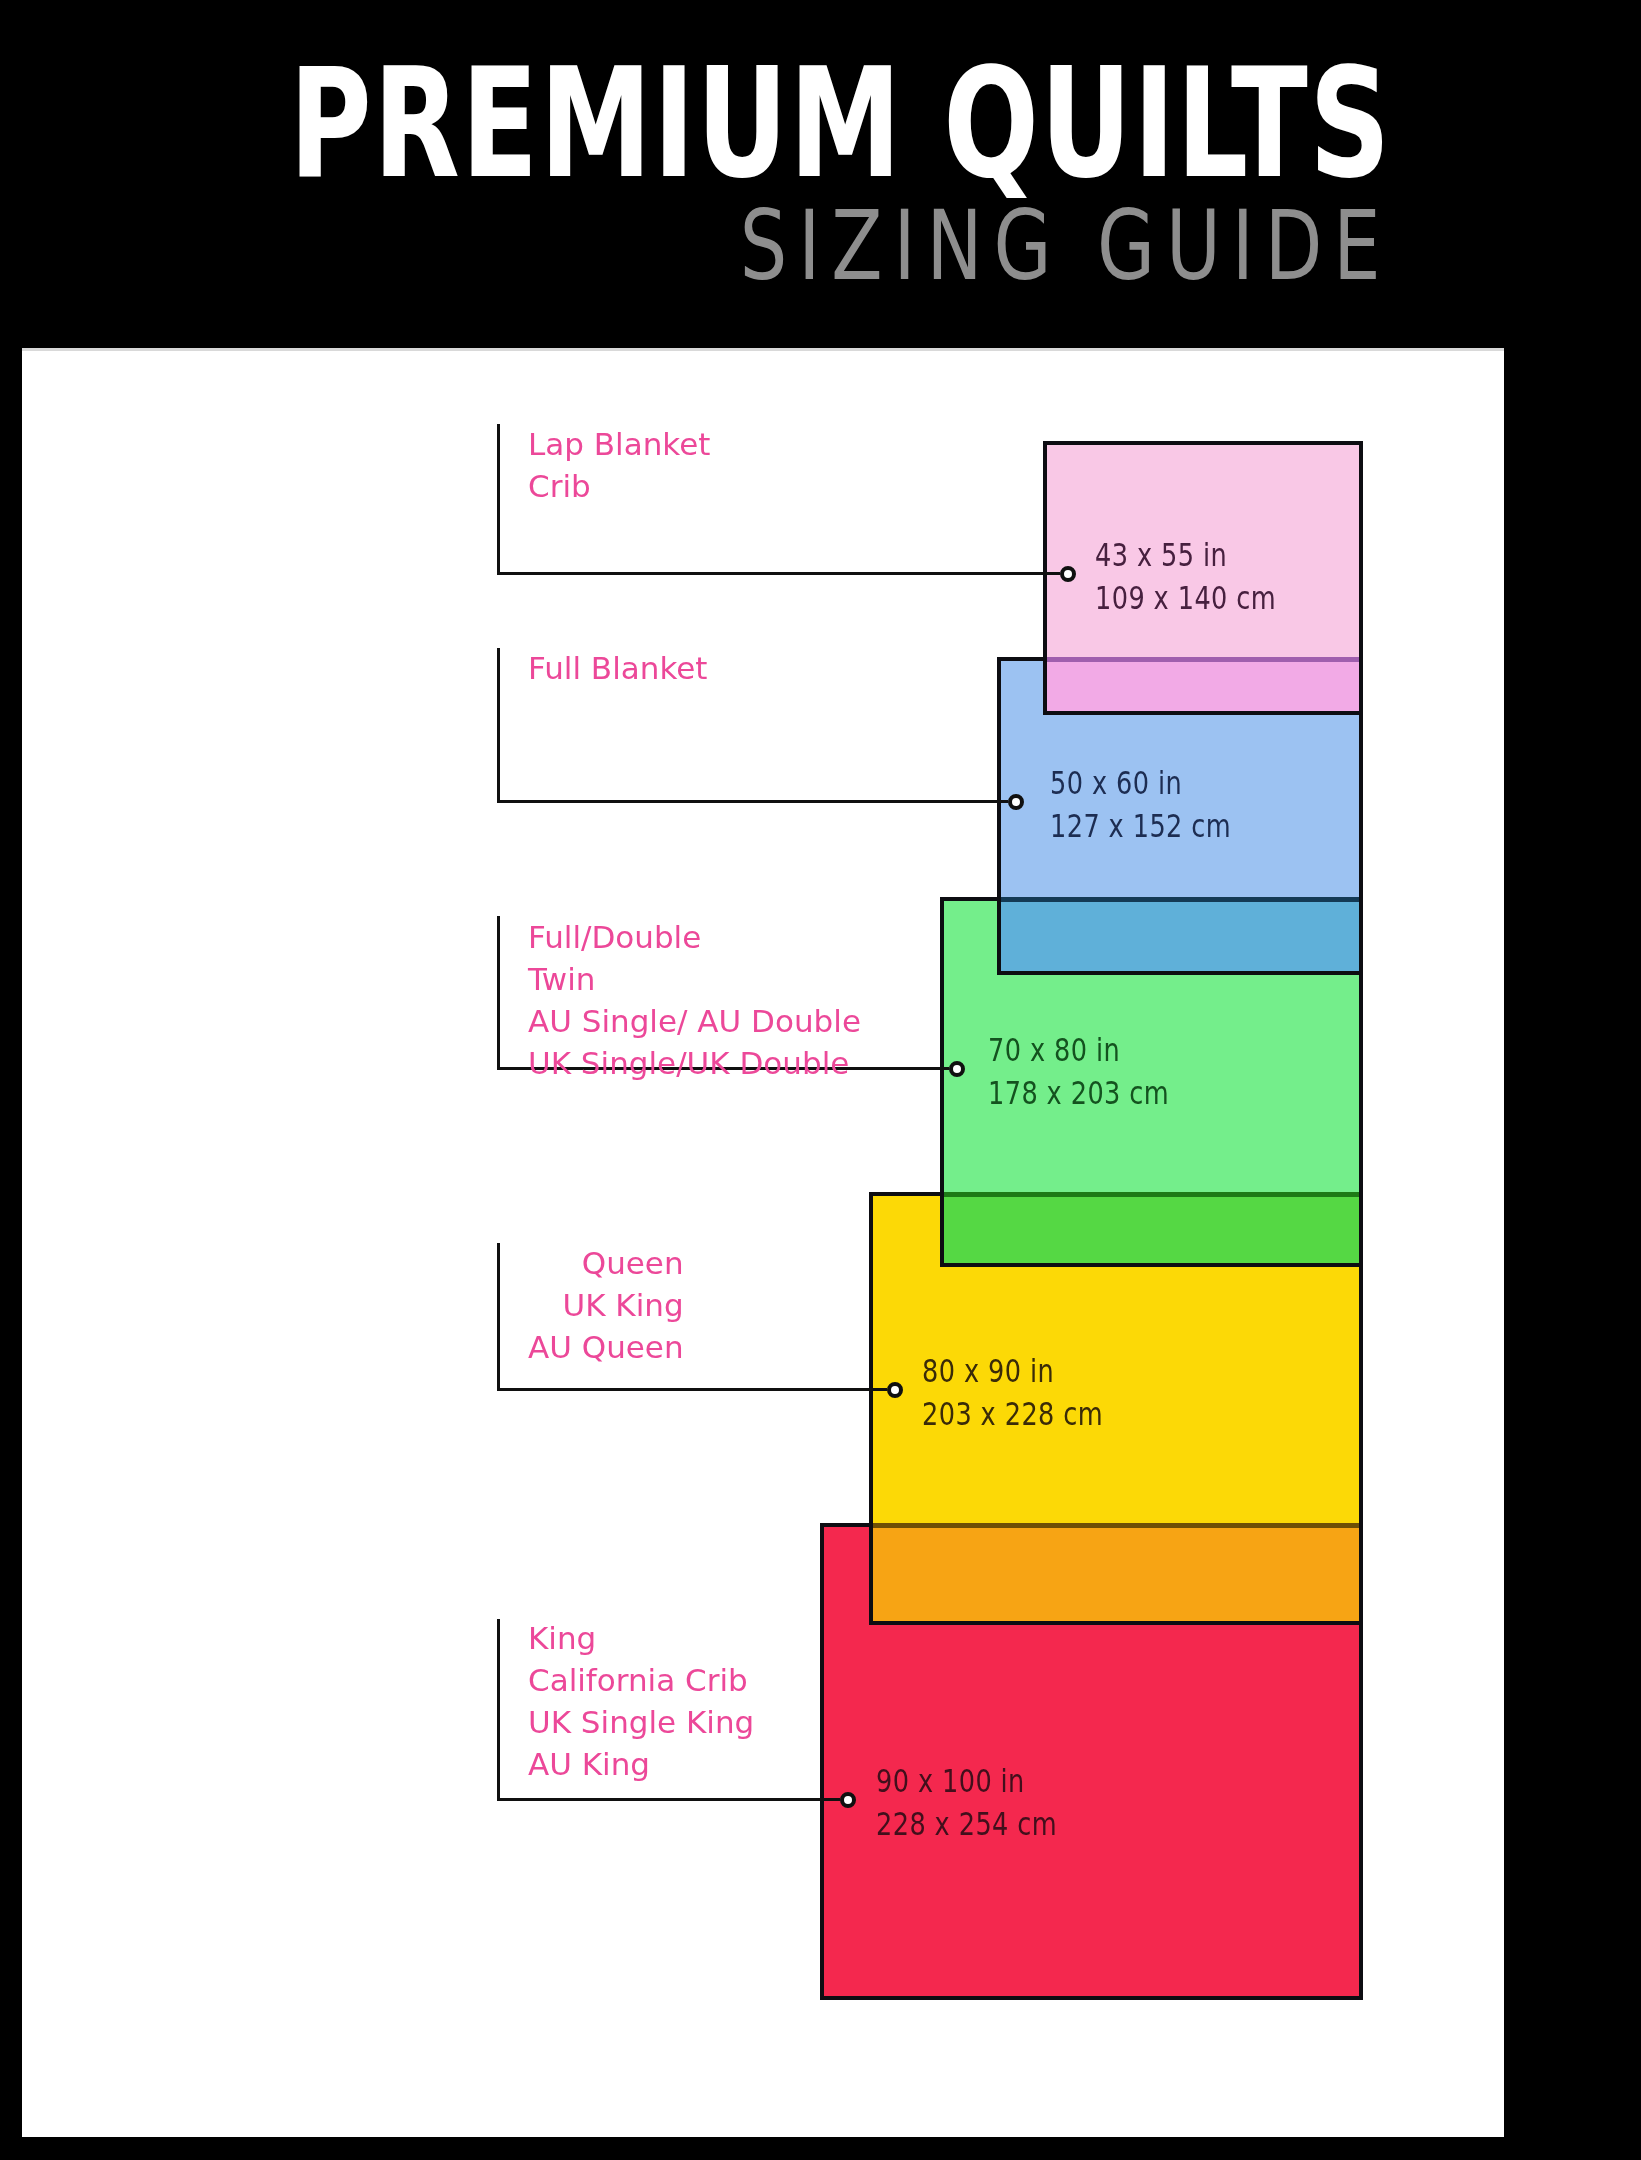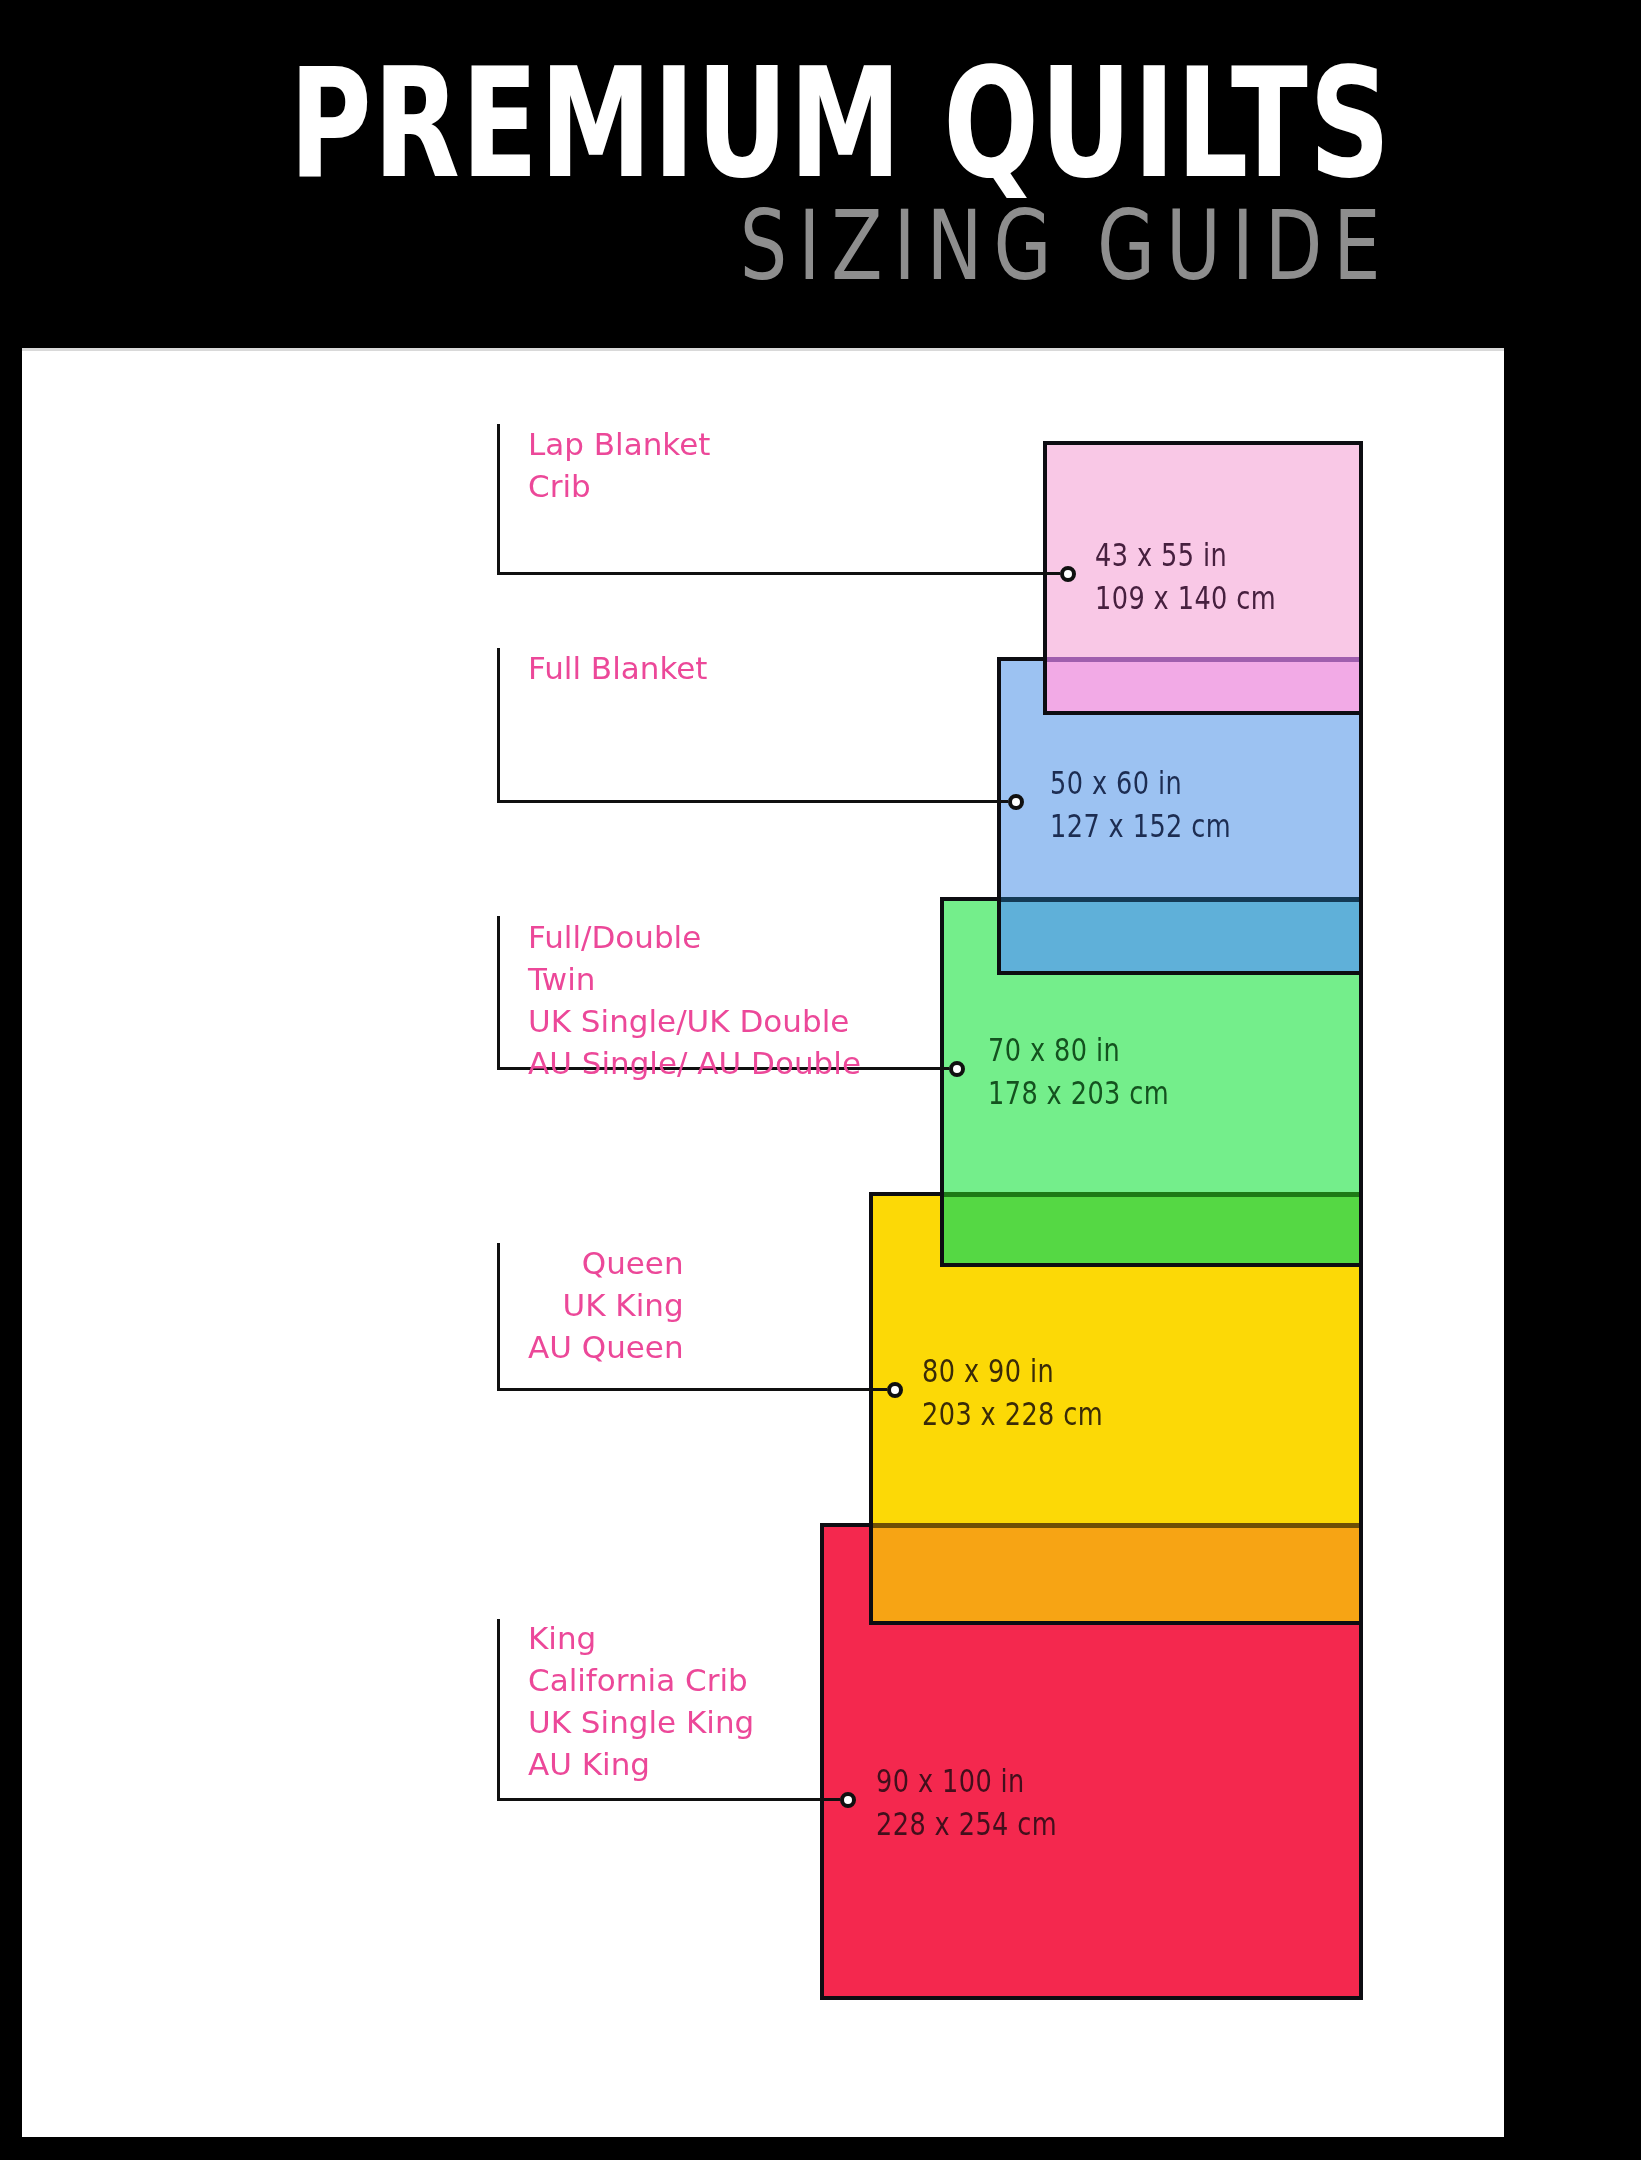--- a/index.html
+++ b/index.html
@@ -92,22 +92,22 @@
     <div>50 x 60 in</div>
     <div>127 x 152 cm</div>
   </div>
 
   <div class="vl vl3"></div>
   <div class="hl hl3"></div>
   <div class="mk mk3"></div>
   <div class="lb lb3">
     <div>Full/Double</div>
     <div>Twin</div>
+    <div>AU Single/ AU Double</div>
     <div>UK Single/UK Double</div>
-    <div>AU Single/ AU Double</div>
   </div>
   <div class="sz sz3" style="color: rgb(20, 82, 31);">
     <div>70 x 80 in</div>
     <div>178 x 203 cm</div>
   </div>
 
   <div class="vl vl4"></div>
   <div class="hl hl4"></div>
   <div class="mk mk4"></div>
   <div class="lb lb4">

